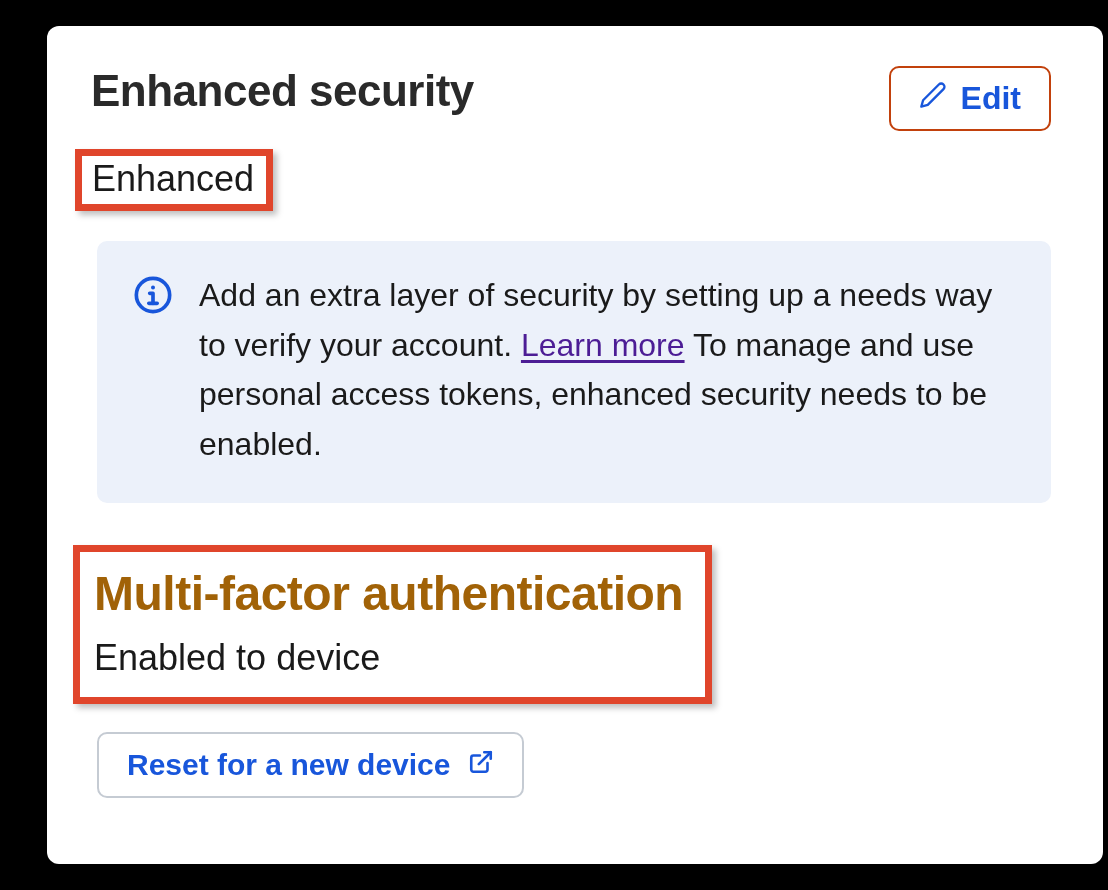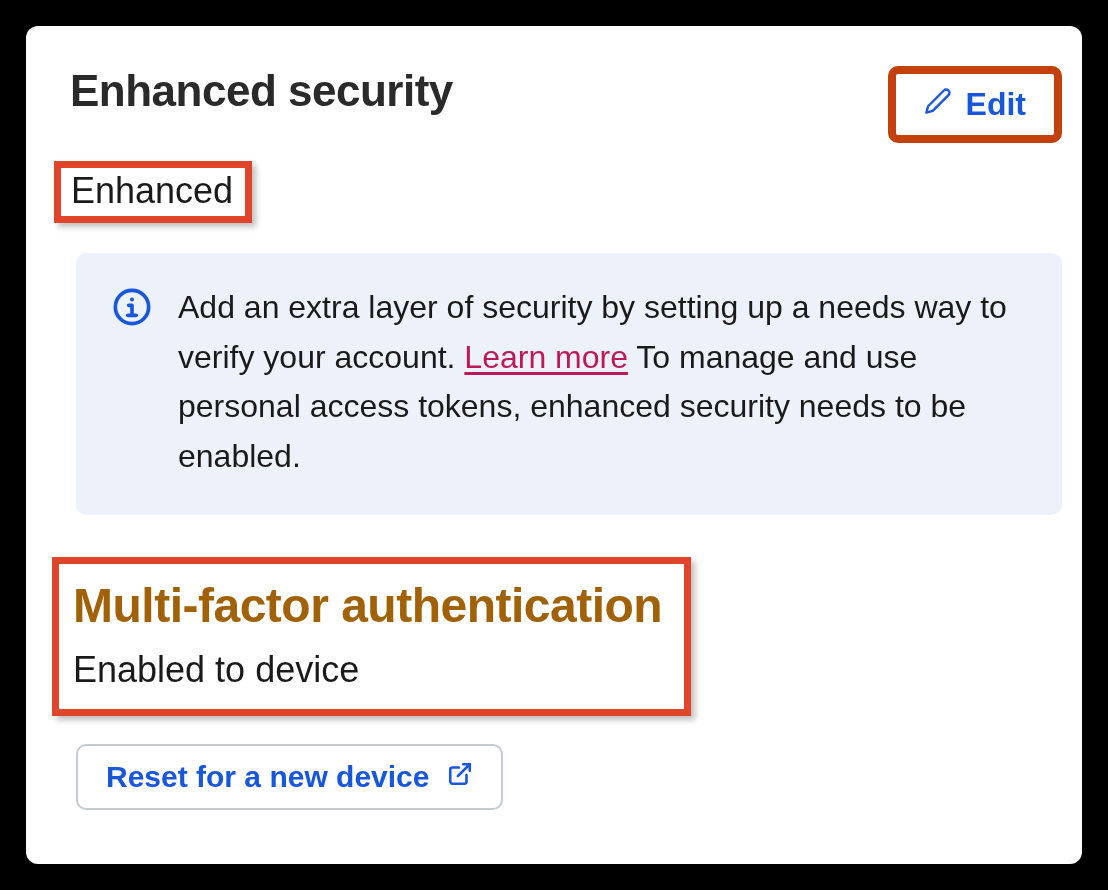--- a/index.html
+++ b/index.html
@@ -12,24 +12,25 @@
       font-family: -apple-system, BlinkMacSystemFont, "Segoe UI", Helvetica, Arial, sans-serif;
       background: #000;
       width: 1108px;
       height: 890px;
       padding: 26px;
     }
     
     .card {
       background: #fff;
       border-radius: 12px;
-      padding: 40px 20px 40px 44px;
+      padding: 40px 52px 40px 44px;
       width: 100%;
       height: 100%;
       position: relative;
+      margin-left: 21px;
     }
     
     .header-row {
       display: flex;
       justify-content: space-between;
       align-items: flex-start;
       margin-bottom: 18px;
     }
     
     .title {
@@ -37,21 +38,21 @@
       font-weight: 700;
       color: #2a2a2a;
       letter-spacing: -0.5px;
     }
     
     .edit-btn {
       display: inline-flex;
       align-items: center;
       gap: 14px;
       padding: 12px 28px;
-      border: 8px solid #c2410c;
+      border: 2px solid #c2410c;
       border-radius: 10px;
       background: #fff;
       color: #1856db;
       font-size: 32px;
       font-weight: 700;
       cursor: pointer;
     }
     
     .edit-btn svg {
       width: 28px;
@@ -92,21 +93,21 @@
       height: 40px;
     }
     
     .info-text {
       font-size: 32px;
       line-height: 1.55;
       color: #1a1a1a;
     }
     
     .info-text a {
-      color: #be185d;
+      color: #4c1d95;
       text-decoration: underline;
       text-underline-offset: 4px;
     }
     
     .mfa-highlight {
       border: 7px solid #e0452b;
       padding: 14px 22px 18px 14px;
       margin-left: -18px;
       display: inline-block;
       box-shadow: 4px 4px 6px rgba(0,0,0,0.25);

